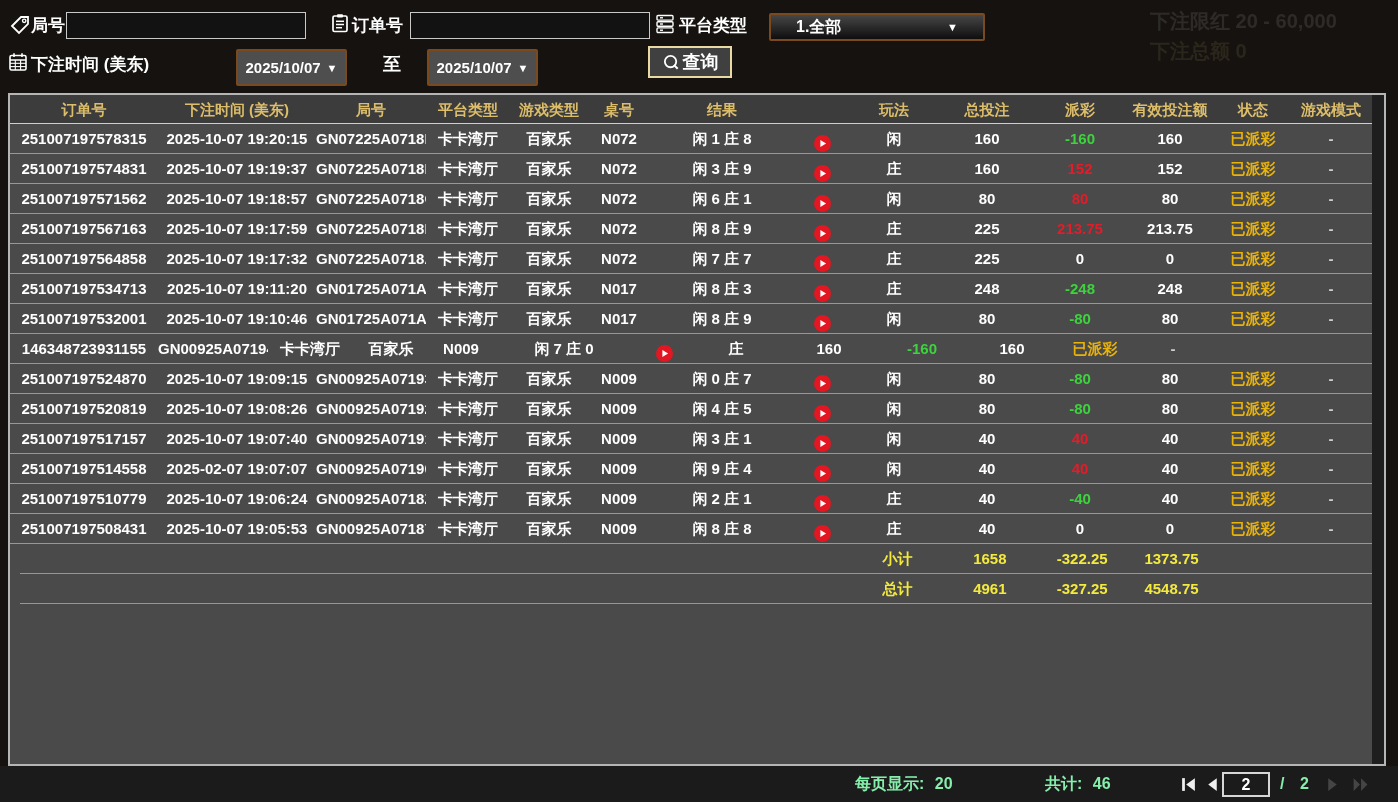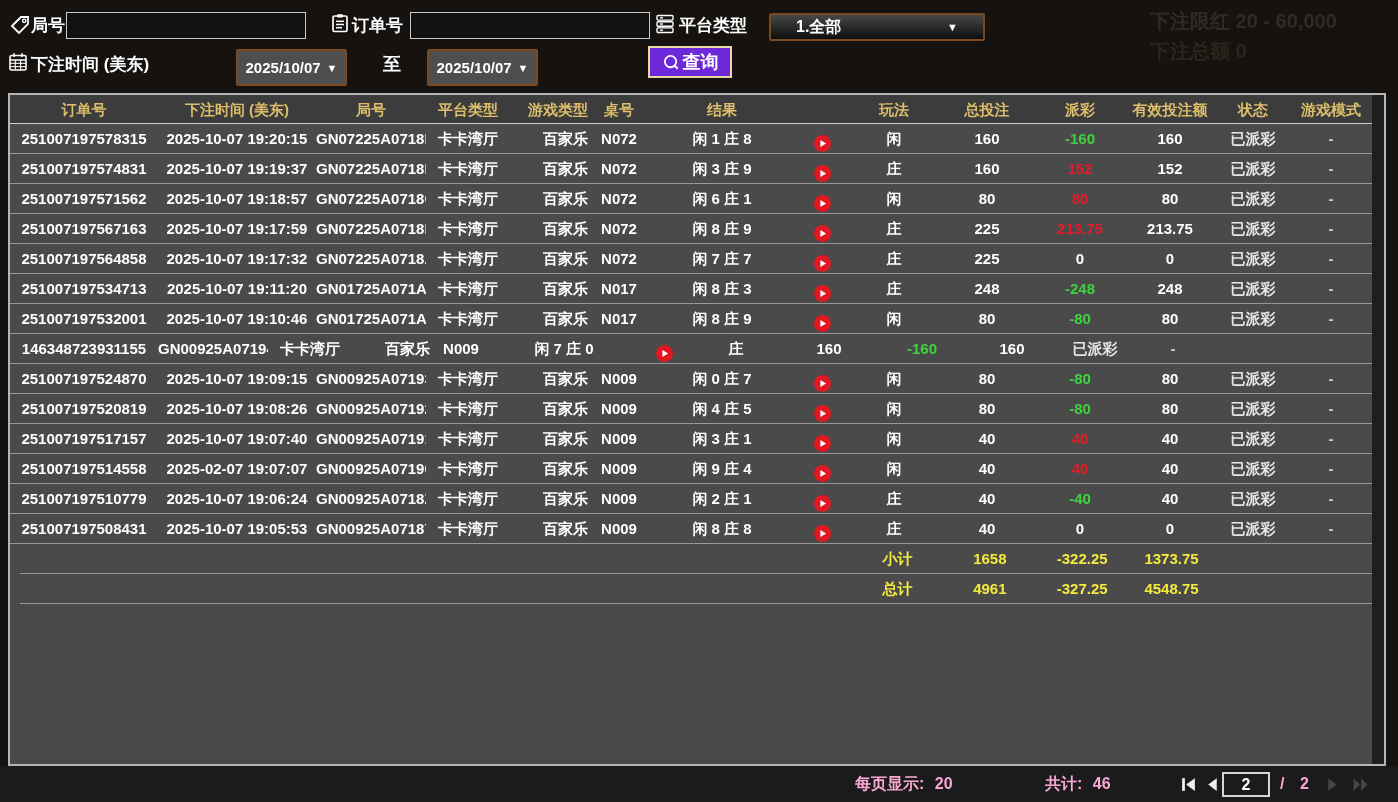--- a/index.html
+++ b/index.html
@@ -31,51 +31,51 @@
     left:752px; top:13px; width:216px; height:28px;
     background:linear-gradient(#474747,#0e0e0e); padding:0 25px; justify-content:space-between;margin-left:17px;
   }
   .date-btn {
     width:111px; height:37px; top:49px; background:#4e4e4e; justify-content:center; gap:6px;
     font-size:15px;
   }
   .arrow-down { font-size:11px; color:#fff; }
   .search-btn {
     position:absolute; left:648px; top:46px; width:84px; height:32px;
-    background:#6d28d9; border:2px solid #e9d9a4; color:#fff; font-size:18px; font-weight:700;
+    background:#404040; border:2px solid #e9d9a4; color:#fff; font-size:18px; font-weight:700;
     display:flex; align-items:center; justify-content:center; gap:2px; cursor:pointer;
     font-family:inherit;
   }
 
   
   .panel {
     position:absolute; left:8px; top:93px; width:1378px; height:673px;
     background:#4a4a4a; border:2px solid #b5b5b5;
   }
   .scroll-gutter { position:absolute; top:0; right:0; bottom:0; width:12px; background:#1e1e1e; }
   .tbl { position:absolute; left:0; top:0; width:1362px; }
   .row { display:flex; height:30px; align-items:center; border-bottom:1px solid #979797; background:#4a4a4a; }
   .row.header { height:29px; background:#3c3c3c; color:#dcbd6a; border-bottom:1px solid #cfcfcf; }
   .cell { text-align:center; font-size:15px; white-space:nowrap; overflow:hidden; line-height:29px; }
-  .c1{width:148px;} .c2{width:158px;} .c3{width:110px;} .c4{width:84px;} .c5{width:78px;text-align:right;}
+  .c1{width:148px;} .c2{width:158px;} .c3{width:110px;} .c4{width:84px;} .c5{width:78px;}
   .c6{width:62px;} .c7{width:144px;} .c8{width:56px;} .c9{width:88px;} .c10{width:98px;}
   .c11{width:88px;} .c12{width:92px;} .c13{width:74px;} .c14{width:82px;}
   .cspan8{width:840px;}
   .val-red   { color:#e41b28; }
   .val-green { color:#3fd23f; }
   .val-white { color:#ffffff; }
-  .status-green { color:#e5e5e5; }
+  .status-green { color:#eab308; }
   .dim { color:#cfcfcf; }
   .row.summary { background:#4a4a4a;margin-left:10px; }
   .row.summary .sum { color:#f4ea3d; }
   .play-wrap { display:inline-block; width:17px; height:17px; vertical-align:middle; cursor:pointer; }
 
   
   .pagebar { position:absolute; left:0; top:766px; width:1398px; height:36px; background:#1b1b1b; }
-  .pagebar .item { position:absolute; top:0; height:36px; line-height:36px; font-size:16px; color:#f9a8d4; white-space:nowrap; }
+  .pagebar .item { position:absolute; top:0; height:36px; line-height:36px; font-size:16px; color:#86efac; white-space:nowrap; }
   .pg-btn { position:absolute; top:10px; width:17px; height:17px; cursor:pointer; }
   .pg-btn.disabled { cursor:default; }
   .page-input {
     position:absolute; left:1222px; top:6px; width:48px; height:25px;
     background:#1b1b1b; border:2px solid #d6d6d6; color:#fff; font-size:16px; font-weight:700;
     text-align:center; outline:none; font-family:inherit;
   }
 </style>
 </head>
 <body>

